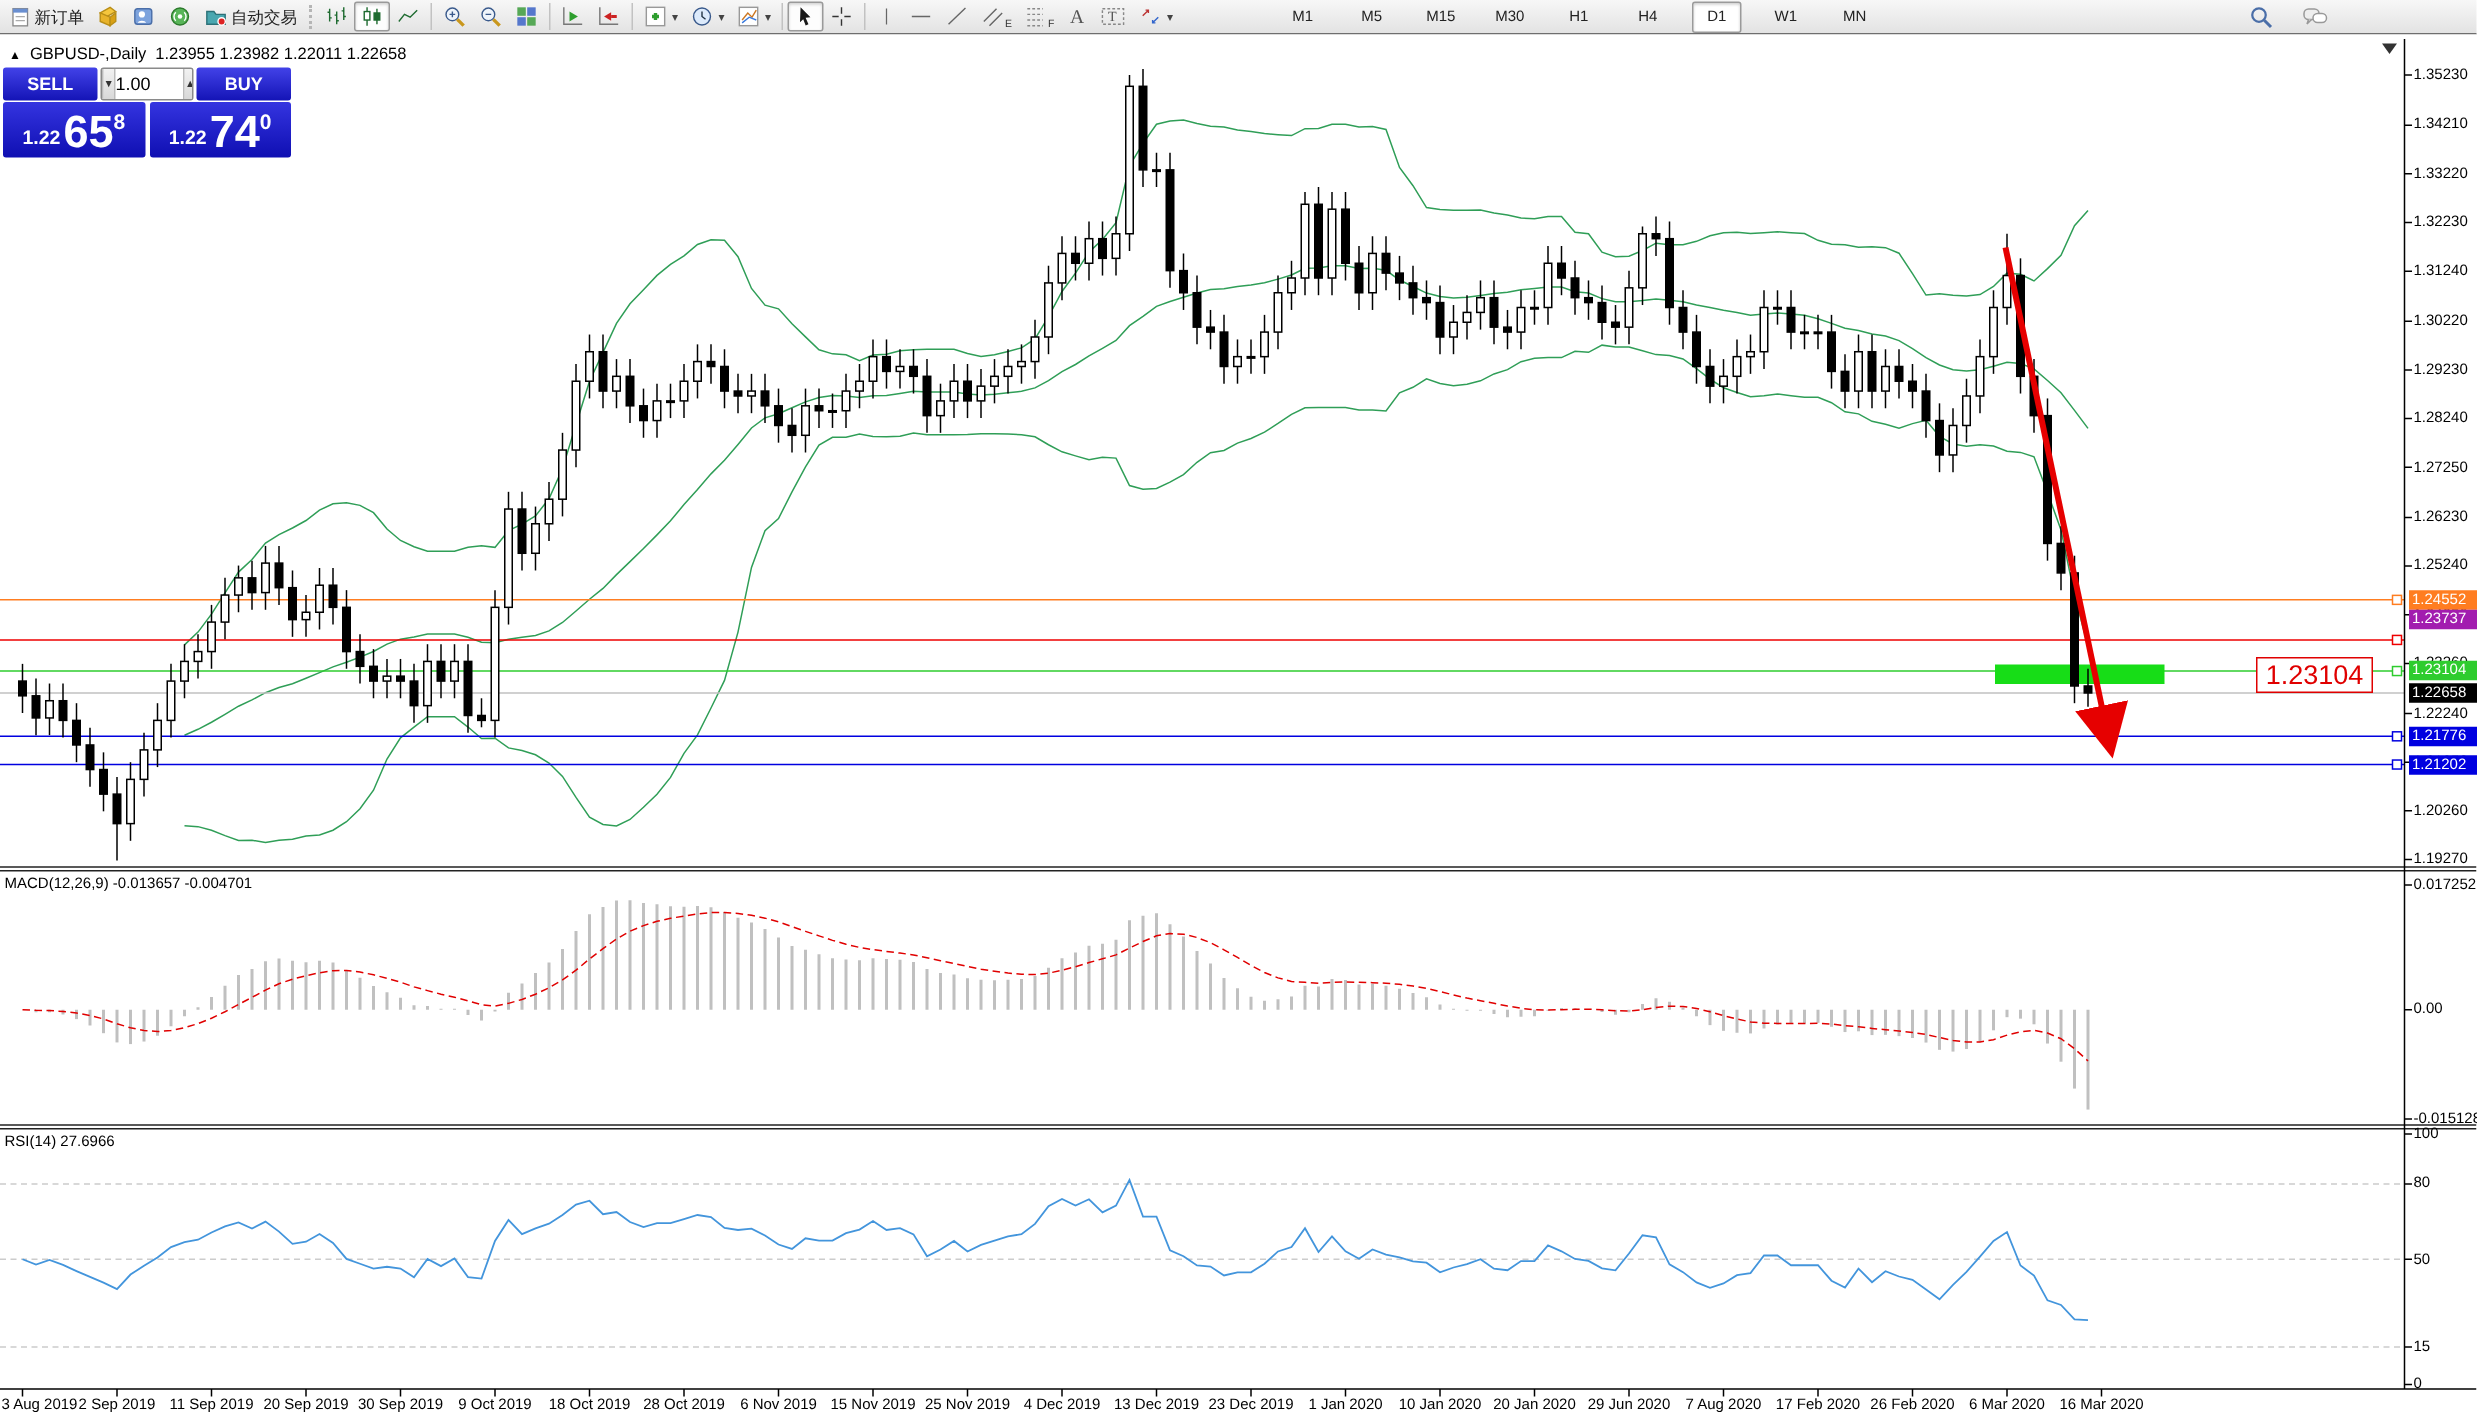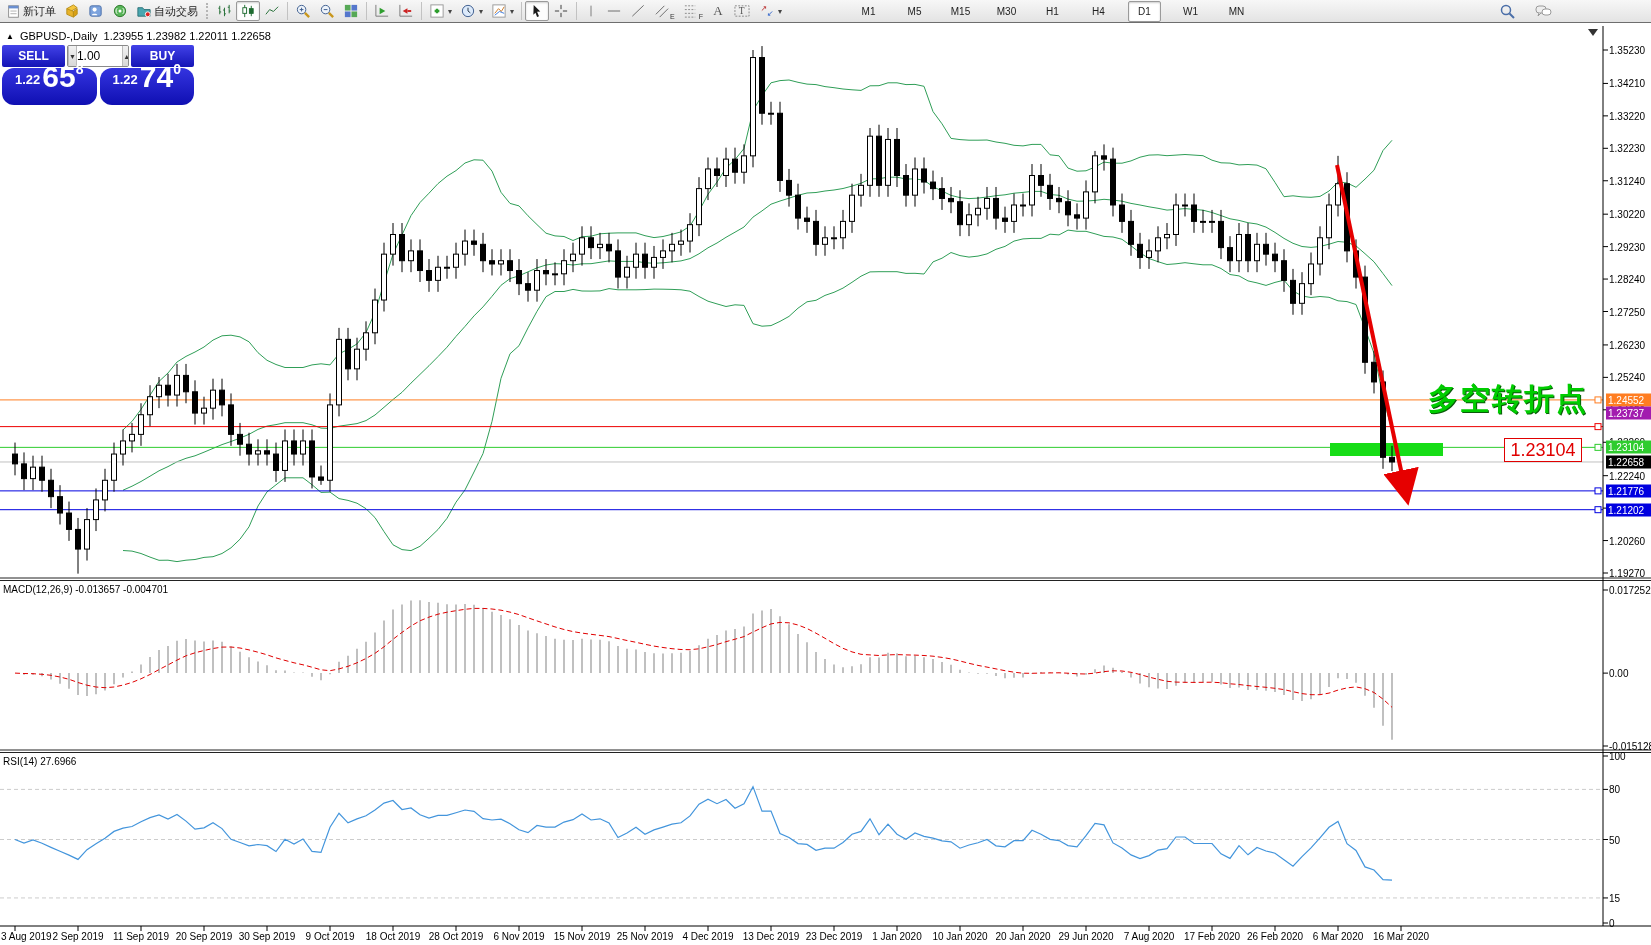--- a/index.html
+++ b/index.html
@@ -28,22 +28,22 @@
   
   .panel{position:absolute;top:22px;left:2px;width:192px;}
   .prow1{display:flex;gap:2px;height:22px;}
   .pbtn{flex:0 0 63px;background:linear-gradient(#4242e8,#1414b6);color:#fff;font-size:12px;font-weight:bold;
     display:flex;align-items:center;justify-content:center;border-radius:2px;}
   .spin{flex:1;display:flex;border:1px solid #8a8a8a;border-radius:2px;background:#fff;overflow:hidden;}
   .spin .arrow{width:13px;background:linear-gradient(#f2f2f2,#d8d8d8);display:flex;align-items:center;justify-content:center;
     font-size:7px;color:#333;border-left:1px solid #bbb;border-right:1px solid #bbb;}
   .spin .val{flex:1;display:flex;align-items:center;justify-content:flex-end;padding-right:22px;font-size:12px;color:#000;}
   .prow2{display:flex;gap:3px;margin-top:1px;height:37px;}
-  .pprice{flex:1;background:linear-gradient(#3434e0,#0f0fb2);color:#fff;border-radius:12px;
-    display:flex;align-items:flex-end;justify-content:center;padding-bottom:14px;text-align:center;}
+  .pprice{flex:1;background:linear-gradient(#3434e0,#0f0fb2);color:#fff;border-radius:2px;
+    display:flex;align-items:flex-end;justify-content:center;padding-bottom:2px;text-align:center;}
   .pprice .sm{font-size:13px;font-weight:bold;margin:0 2px 4px 0;}
   .pprice .bg{font-size:30px;font-weight:bold;line-height:28px;}
   .pprice .sup{font-size:14px;font-weight:bold;margin-bottom:14px;}
   .ind-label{position:absolute;left:3px;font-size:10px;color:#000;}
   .cn-note{position:absolute;left:1428px;top:356px;font-size:30px;font-weight:bold;letter-spacing:2px;
     color:#00cd00;text-shadow:1px 1px 0 #0a5a0a;white-space:nowrap;}
   .price-box{position:absolute;left:1504px;top:415px;width:76px;height:22px;border:1px solid #e00000;background:#fff;
     color:#e00000;font-size:18px;display:flex;align-items:center;justify-content:center;}
   .ax-lab{position:absolute;left:1609px;font-size:10px;color:#000;transform:translateY(-50%);white-space:nowrap;}
   .badge{position:absolute;left:1606px;width:44px;height:13px;font-size:10px;color:#fff;
@@ -840,21 +840,20 @@
         <span class="sm">1.22</span>
         <span class="bg">74</span>
         <span class="sup">0</span>
       </div>
     </div>
   </div>
 
   <div class="ind-label" style="top:561px">MACD(12,26,9) -0.013657 -0.004701</div>
   <div class="ind-label" style="top:733px">RSI(14) 27.6966</div>
 
-  <div class="cn-note">多空转折点</div>
   <div class="price-box">1.23104</div>
 
   <div id="labels">
       <div class="ax-lab" style="top:27px">1.35230</div>
       <div class="ax-lab" style="top:60.42481203007515px">1.34210</div>
       <div class="ax-lab" style="top:92.8665413533835px">1.33220</div>
       <div class="ax-lab" style="top:125.30827067669183px">1.32230</div>
       <div class="ax-lab" style="top:157.75000000000017px">1.31240</div>
       <div class="ax-lab" style="top:191.17481203007534px">1.30220</div>
       <div class="ax-lab" style="top:223.61654135338367px">1.29230</div>

